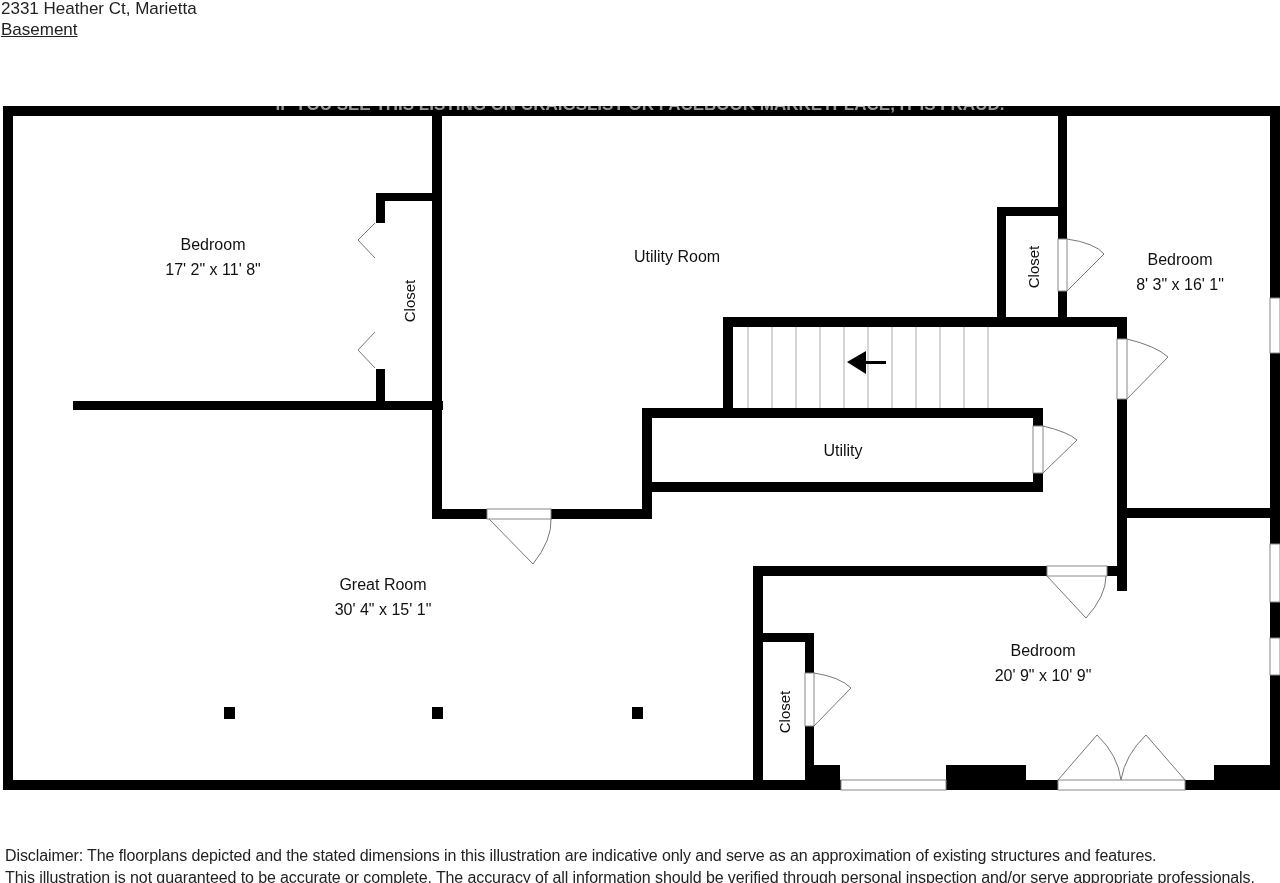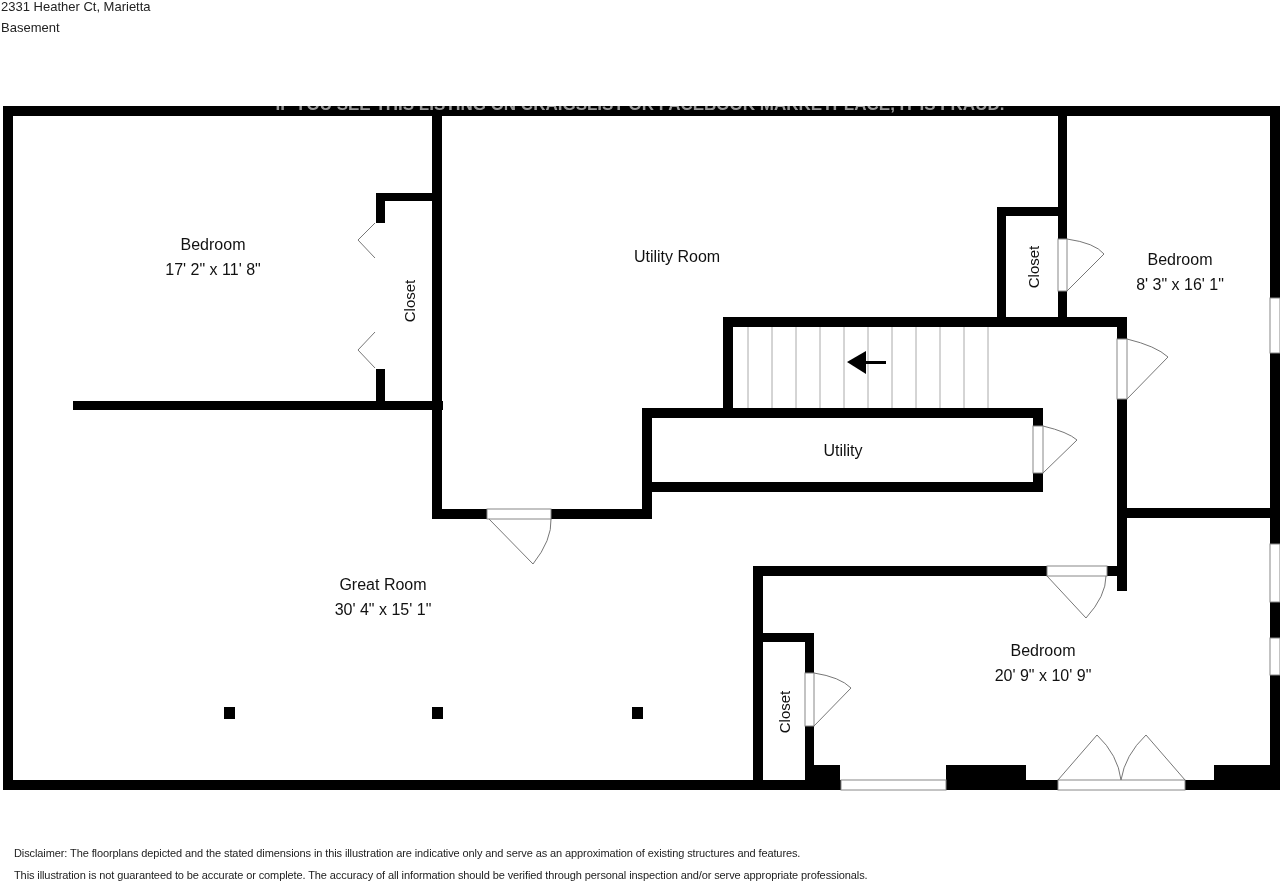--- a/index.html
+++ b/index.html
@@ -1,21 +1,21 @@
 <!DOCTYPE html>
 <html><head>
 <meta charset="utf-8">
 <style>
   html, body { margin: 0; padding: 0; background: #ffffff; }
   body { width: 1280px; height: 883px; position: relative; overflow: hidden;
          font-family: "Liberation Sans", sans-serif; color: #111; }
-  .hdr { position: absolute; left: 1px; font-size: 13px; color: #222; }
+  .hdr { position: absolute; left: 1px; font-size: 17px; color: #222; }
   #addr { top: -1px; }
-  #level { top: 20px; }
-  .disc { position: absolute; left: 14px; font-size: 11px; color: #222; letter-spacing: -0.1px; }
+  #level { top: 20px; text-decoration: underline; }
+  .disc { position: absolute; left: 5px; font-size: 16px; color: #222; letter-spacing: -0.1px; }
   #disc1 { top: 847px; }
   #disc2 { top: 869px; }
   svg { position: absolute; left: 0; top: 0; }
   .lbl { font-family: "Liberation Sans", sans-serif; font-size: 16px; fill: #111; }
   .lbl-sm { font-family: "Liberation Sans", sans-serif; font-size: 15px; fill: #111; }
   .banner { font-family: "Liberation Sans", sans-serif; font-size: 17px; fill: #9a9a9a; font-weight: bold; }
 </style>
 </head>
 <body>
 

